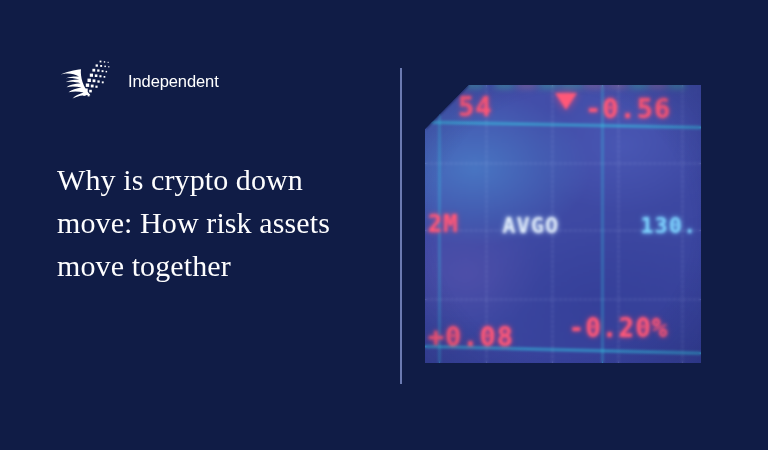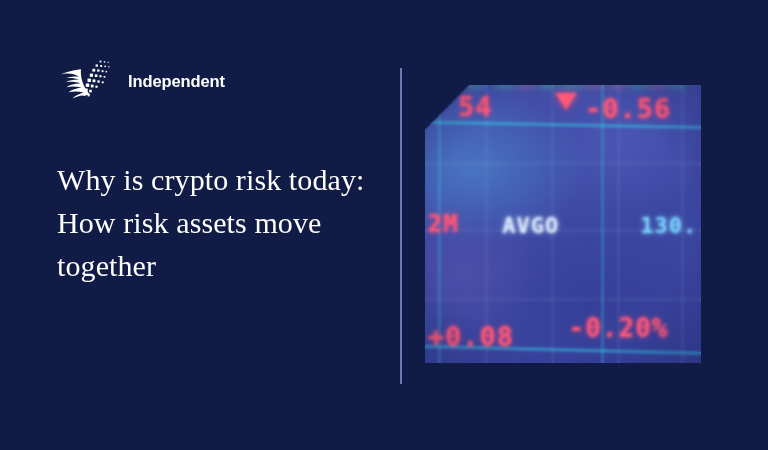--- a/index.html
+++ b/index.html
@@ -45,21 +45,21 @@
     height: 46px;
     display: block;
     flex: none;
   }
   .brand-wordmark {
     display: flex;
     flex-direction: column;
     color: #ffffff;
     font-family: "Liberation Sans", sans-serif;
     font-size: 16.5px;
-    font-weight: 700;
+    font-weight: 400;
     line-height: 1.22;
     letter-spacing: -0.1px;
     white-space: nowrap;
   }
 
   .headline {
     position: absolute;
     left: 57px;
     top: 158px;
     width: 325px;
@@ -230,21 +230,21 @@
           <rect x="50.6" y="3.8" width="1.1" height="1.1"></rect>
           <rect x="26.2" y="35.4" width="2.4" height="2.4"></rect>
           <rect x="30.6" y="36.4" width="2.0" height="2.0"></rect>
         </g>
       </svg>
       <div class="brand-wordmark">
         <span>Independent</span>
       </div>
     </div>
 
-    <h1 class="headline">Why is crypto risk today: How risk assets move together</h1>
+    <h1 class="headline">Why is crypto down move: How risk assets move together</h1>
   </div>
 
   <div class="divider"></div>
 
   <div class="photo-frame">
     <div class="photo-inner"></div>
 
     <div class="grid-dashed">
       <div class="gd gd-h" style="top:28%;"></div>
       <div class="gd gd-h" style="top:52%;"></div>

